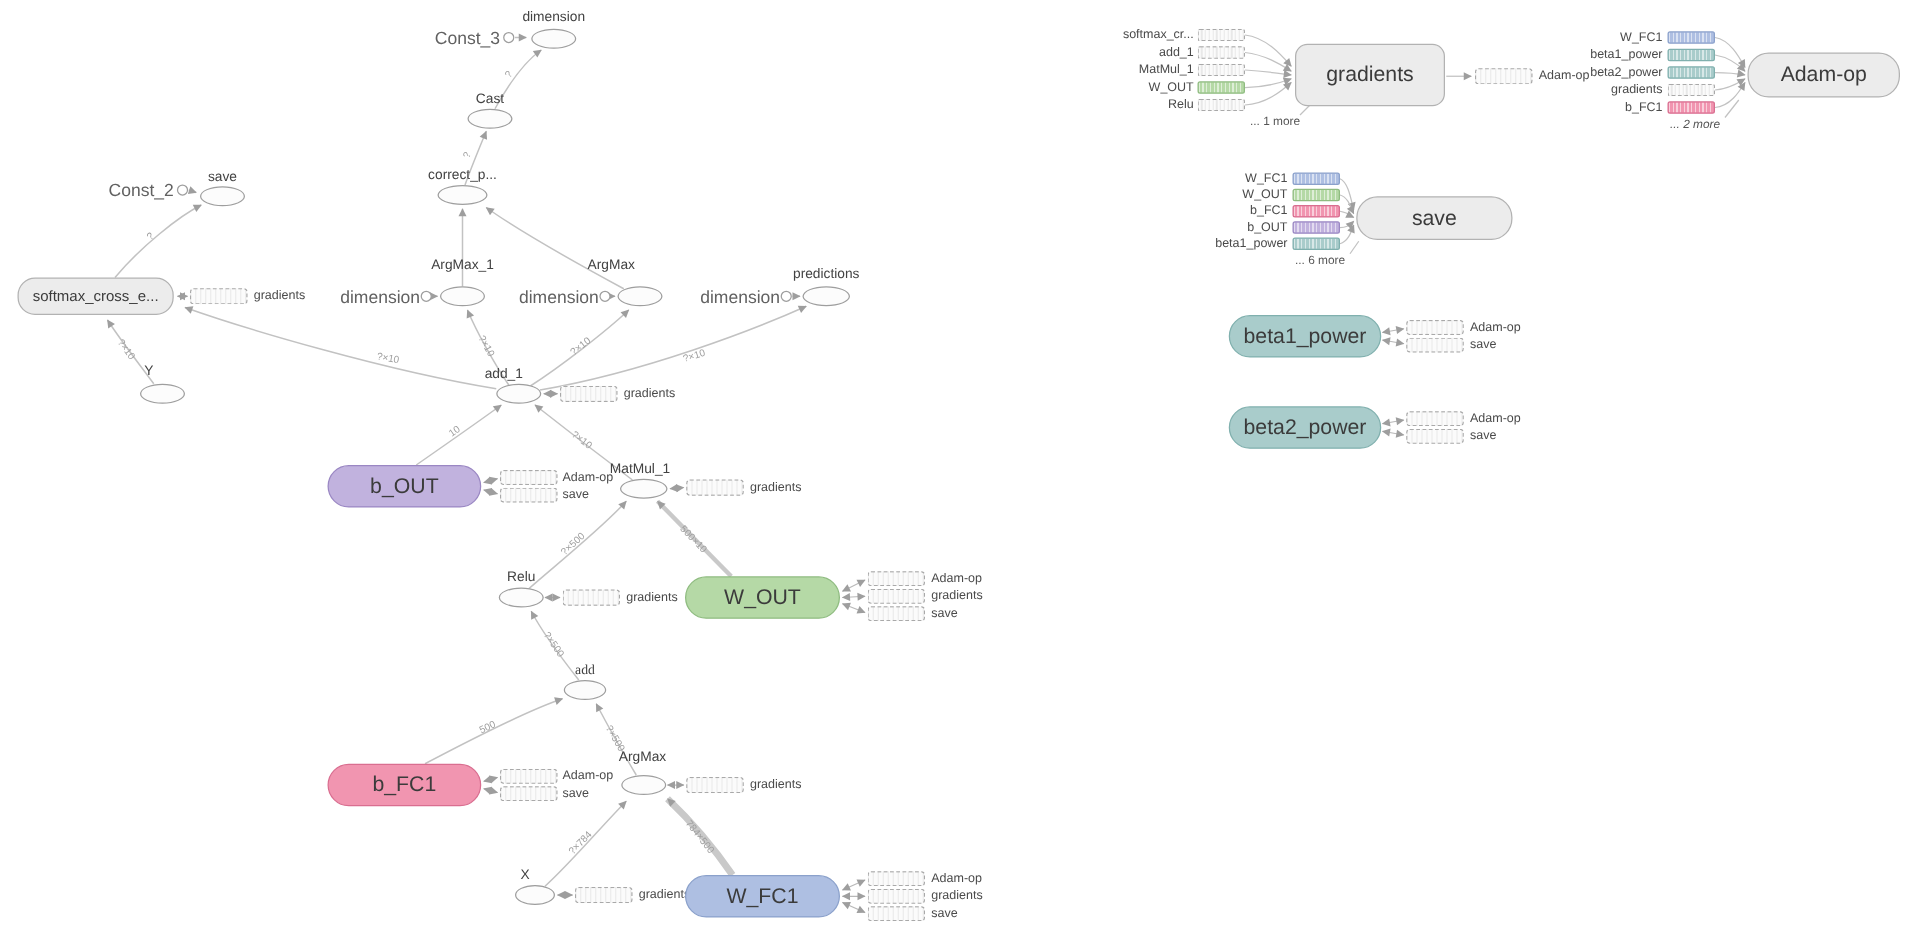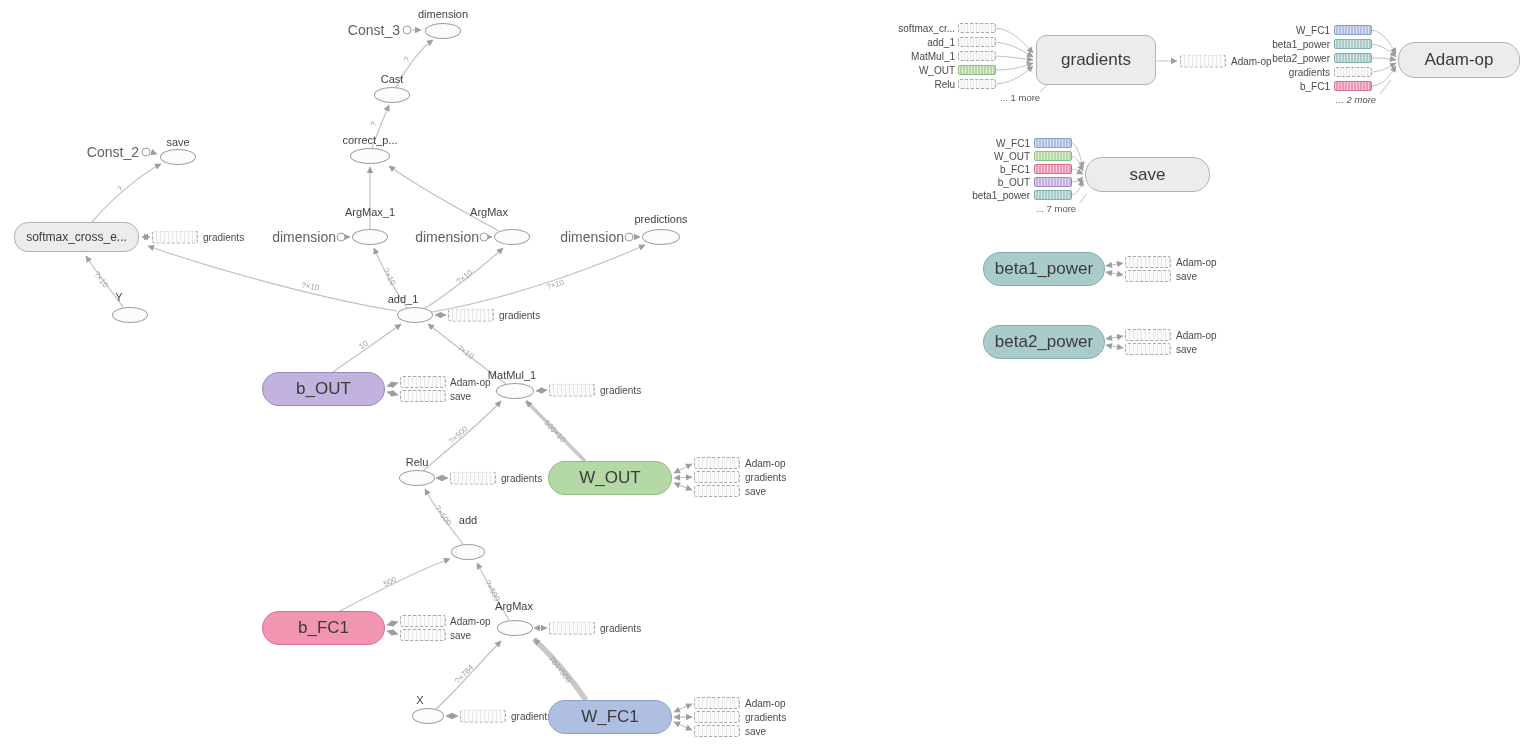--- a/index.html
+++ b/index.html
@@ -202,21 +202,21 @@
   <div class="big-node" style="left: 548px; top: 461px; width: 124px; height: 34px; background-color: rgb(181, 217, 166); border-color: rgb(143, 188, 128);">
     <span>W_OUT</span>
   </div>
   <div class="ref-box" style="left:694px; top:463px; height:12px;"></div>
   <div class="ref-label" style="left:745px; top:463px;">Adam-op</div>
   <div class="ref-box" style="left:694px; top:477px; height:12px;"></div>
   <div class="ref-label" style="left:745px; top:477px;">gradients</div>
   <div class="ref-box" style="left:694px; top:491px; height:12px;"></div>
   <div class="ref-label" style="left:745px; top:491px;">save</div>
 
-  <div class="op-label" style="left:468px; top:514px;">add</div>
+  <div class="op-label" style="left:468px; top:530px;font-family:Liberation Serif, serif;">add</div>
   <div class="op-ellipse" style="left:451px; top:544px; width:34px; height:16px;"></div>
 
   <div class="big-node" style="left: 262px; top: 611px; width: 123px; height: 34px; background-color: rgb(241, 149, 176); border-color: rgb(217, 110, 144);">
     <span>b_FC1</span>
   </div>
   <div class="ref-box" style="left:400px; top:621px; height:12px;"></div>
   <div class="ref-label" style="left:450px; top:621px;">Adam-op</div>
   <div class="ref-box" style="left:400px; top:635px; height:12px;"></div>
   <div class="ref-label" style="left:450px; top:635px;">save</div>
 
@@ -278,21 +278,21 @@
   <div class="in-label" style="left:1030px; top:143px;">W_FC1</div>
   <div class="in-box" style="left: 1034px; top: 143px; background-color: rgb(174, 191, 226); border-color: rgb(139, 161, 203);"></div>
   <div class="in-label" style="left:1030px; top:156px;">W_OUT</div>
   <div class="in-box" style="left: 1034px; top: 156px; background-color: rgb(181, 217, 166); border-color: rgb(143, 188, 128);"></div>
   <div class="in-label" style="left:1030px; top:169px;">b_FC1</div>
   <div class="in-box" style="left: 1034px; top: 169px; background-color: rgb(241, 149, 176); border-color: rgb(217, 110, 144);"></div>
   <div class="in-label" style="left:1030px; top:182px;">b_OUT</div>
   <div class="in-box" style="left: 1034px; top: 182px; background-color: rgb(193, 178, 222); border-color: rgb(154, 135, 195);"></div>
   <div class="in-label" style="left:1030px; top:195px;">beta1_power</div>
   <div class="in-box" style="left: 1034px; top: 195px; background-color: rgb(169, 204, 203); border-color: rgb(128, 176, 174);"></div>
-  <div class="more-label" style="left:1036px; top:203px;">... 7 more</div>
+  <div class="more-label" style="left:1036px; top:203px;">... 6 more</div>
 
   <div class="big-node" style="left: 983px; top: 252px; width: 122px; height: 34px; background-color: rgb(169, 204, 203); border-color: rgb(128, 176, 174);">
     <span>beta1_power</span>
   </div>
   <div class="ref-box" style="left:1125px; top:262px; height:12px;"></div>
   <div class="ref-label" style="left:1176px; top:262px;">Adam-op</div>
   <div class="ref-box" style="left:1125px; top:276px; height:12px;"></div>
   <div class="ref-label" style="left:1176px; top:276px;">save</div>
 
   <div class="big-node" style="left: 983px; top: 325px; width: 122px; height: 34px; background-color: rgb(169, 204, 203); border-color: rgb(128, 176, 174);">

